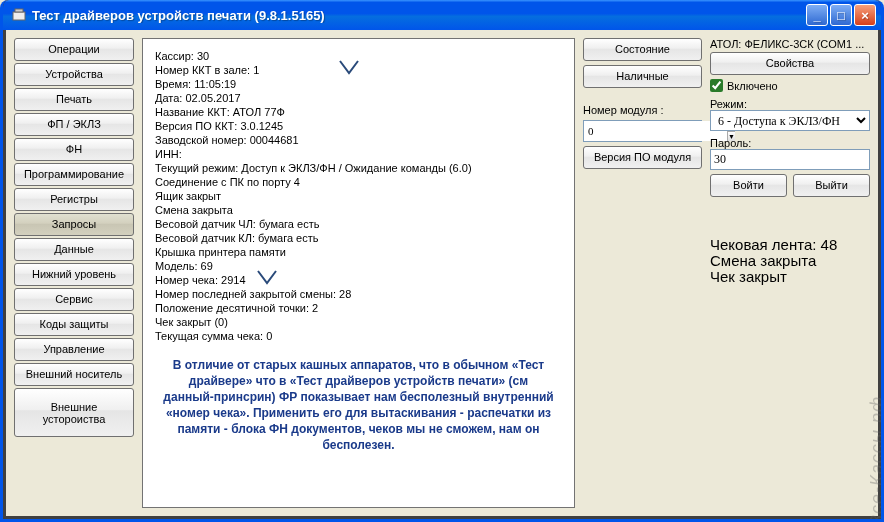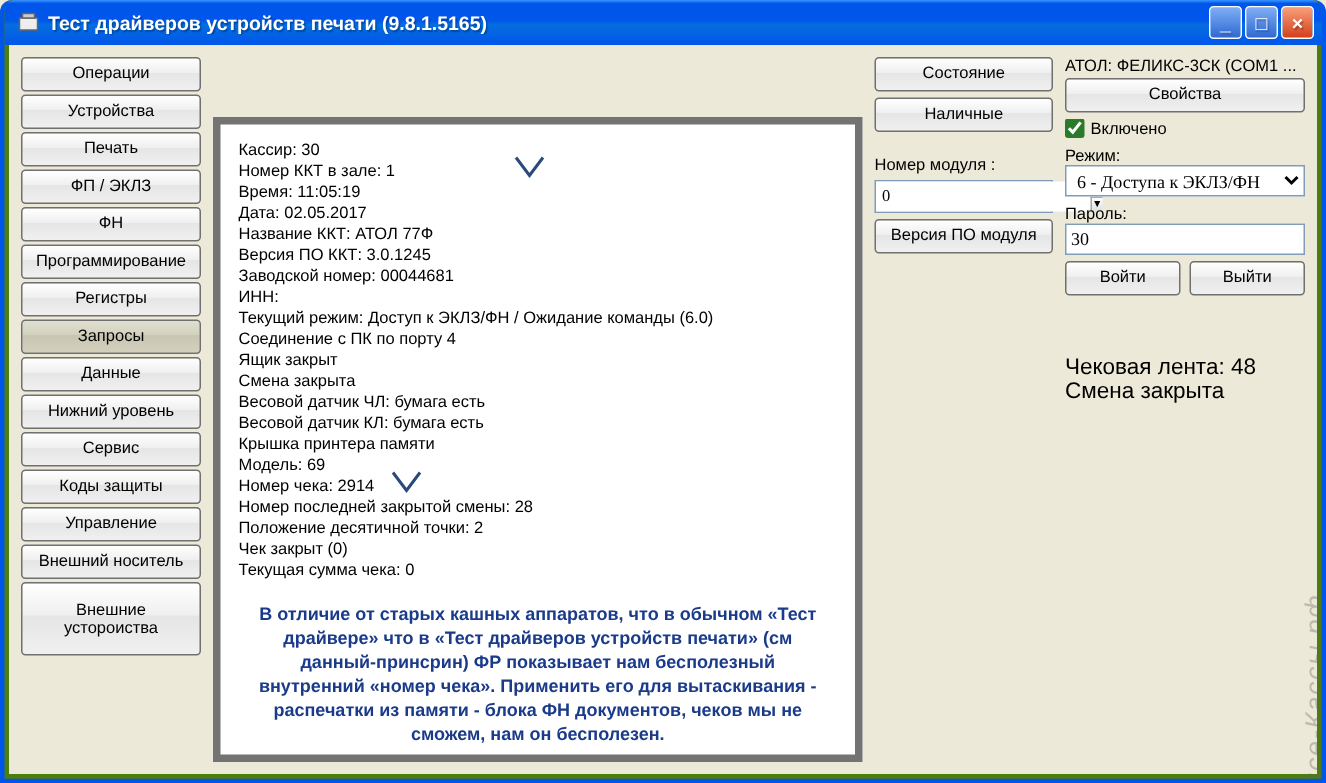--- a/index.html
+++ b/index.html
@@ -7,21 +7,21 @@
     font-family: Tahoma, Arial, sans-serif;
     font-size: 11px;
     background: #ece9d8;
     width: 884px;
     height: 522px;
     overflow: hidden;
   }
   .window {
     width: 884px;
     height: 522px;
-    background: #4d7c0f;
+    background: #404040;
     border: 3px solid #0055ea;
     border-top: none;
     border-radius: 8px 8px 0 0;
     overflow: hidden;
     position: relative;
   }
   .titlebar {
     height: 30px;
     background: linear-gradient(to bottom,#3a95ff 0%,#0055ea 8%,#0055ea 45%,#056edf 55%,#0055ea 100%);
     display: flex;
@@ -57,23 +57,23 @@
     background:linear-gradient(to bottom,#fff,#efefef 45%,#e5e5e5 46%,#f0f0f0);
     border:1px solid #707070; border-radius:3px;
     font-size:11px; color:#000; cursor:pointer;
     white-space:nowrap; overflow:hidden; padding:0 4px;
   }
   .btn.active {
     background:linear-gradient(to bottom,#e0e0d0,#d3d0be 45%,#c8c5b3 46%,#d3d0be);
   }
   .btn.multi { height:49px; line-height:12px; display:flex;align-items:center;justify-content:center; }
   .centerpane {
-    flex:1; background:#fff; border:5px solid #737373;
+    flex:1; background:#fff; border:1px solid #737373;
     padding:10px 12px; font-size:11px; line-height:14px;
-    overflow:hidden; position:relative;margin-top:40px;
+    overflow:hidden; position:relative;
   }
   .centerpane .line { white-space:pre; }
   .annotation {
     color:#1a3a8a; font-weight:bold; font-size:12px;
     margin-top:14px; text-align:center; padding:0 8px; line-height:16px;
   }
   .rightcol { width:119px; display:flex; flex-direction:column; gap:4px; }
   .rightcol .label { font-size:11px; margin-top:2px; }
   .number-input {
     display:flex; height:22px; border:1px solid #7f9db9; background:#fff;
@@ -215,18 +215,19 @@
       <div class="sep"></div>
       <div>Пароль:</div>
       <input class="text" type="text" value="30" style="">
       <div class="btnrow">
         <div class="btn">Войти</div>
         <div class="btn">Выйти</div>
       </div>
       <div class="status-block" id="farstatus">
           <div>Чековая лента: 48</div>
           <div>Смена закрыта</div>
+          <div>Чек закрыт</div>
         </div>
     </div>
 
     <div class="watermark">http://Все-Кассы.рф</div>
   </div>
 </div>
 
 </body></html>

